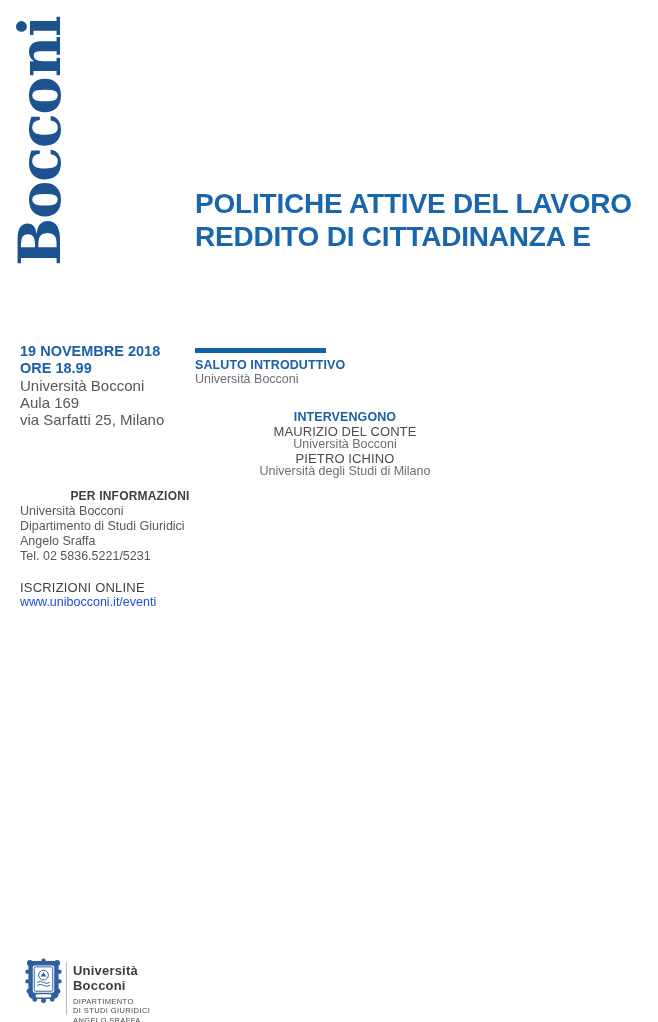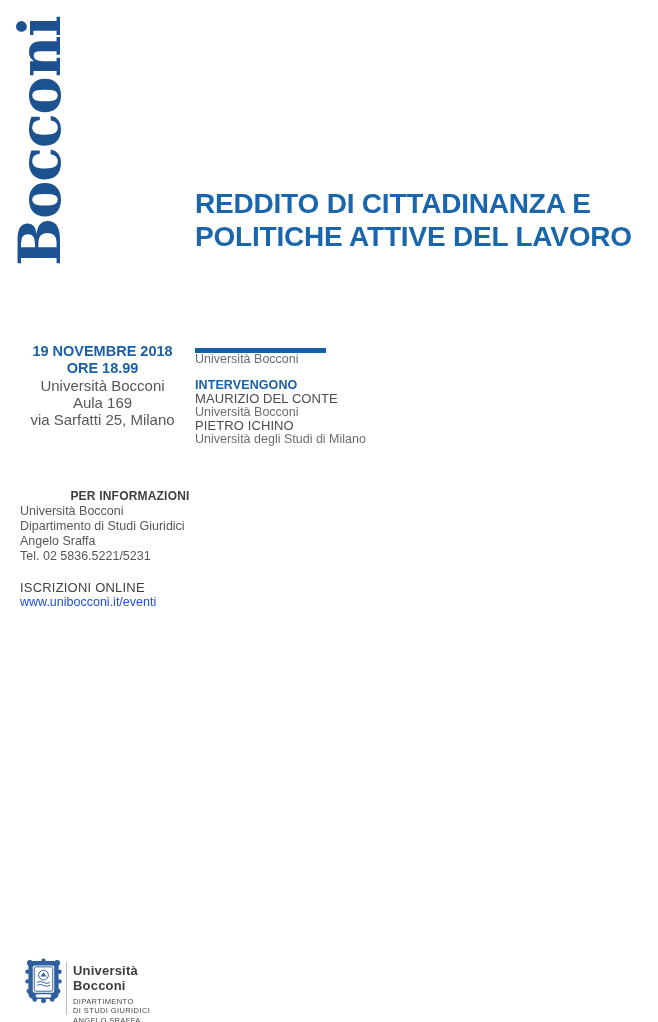--- a/index.html
+++ b/index.html
@@ -35,37 +35,37 @@
     left: 195px; top: 187px;
     width: 460px;
     color: #1a66ad;
     font-weight: bold;
     font-size: 28px;
     line-height: 33px;
     letter-spacing: -0.2px;
   }
 
   
-  .when-where { position: absolute; left: 20px; top: 343px; width: 165px; text-align: center; }
+  .when-where { position: absolute; left: 20px; top: 343px; width: 165px; }
   .when-where .date-line {
     color: #1a5fa8; font-weight: bold; font-size: 14.5px; line-height: 17px;
   }
   .when-where .venue-line {
     color: #56575b; font-size: 15px; line-height: 17px;
   }
 
   
   .program { position: absolute; left: 195px; top: 348px; width: 300px; }
   .program .accent-bar { width: 131px; height: 5px; background: #1460ab; }
   .program .section-heading {
     margin-top: 6px;
     color: #1a5fa8; font-weight: bold; font-size: 12.5px; line-height: 13.5px;
     letter-spacing: 0.1px;
   }
-  .program .section + .section { margin-top: 12px; }
+  .program .section + .section { margin-top: 25px; text-align: center; }
   .speaker-name { color: #4b4c50; font-size: 13px; line-height: 13.5px; letter-spacing: 0.1px; }
   .speaker-affiliation { color: #6c6d71; font-size: 12.5px; line-height: 13.5px; }
 
   
   .info { position: absolute; left: 20px; top: 489px; width: 220px; }
   .info .info-heading {
     color: #3e3f43; font-weight: bold; font-size: 12px; line-height: 15px; letter-spacing: 0.2px; text-align: center;
   }
   .info .info-line { color: #56575b; font-size: 12.5px; line-height: 15px; }
   .info .registration-heading {
@@ -91,36 +91,37 @@
   }
 </style>
 </head>
 <body>
 
 <div class="poster">
 
   <div class="wordmark">Bocconi</div>
 
   <div class="title">
+    <div>POLITICHE ATTIVE DEL LAVORO</div>
     <div>REDDITO DI CITTADINANZA E</div>
-    <div>POLITICHE ATTIVE DEL LAVORO</div>
   </div>
 
   <div class="when-where">
     <div class="date-line">19 NOVEMBRE 2018</div>
     <div class="date-line">ORE 18.99</div>
     <div class="venue-line">Università Bocconi</div>
     <div class="venue-line">Aula 169</div>
     <div class="venue-line">via Sarfatti 25, Milano</div>
   </div>
 
   <div class="program">
     <div class="accent-bar"></div>
 
     <div class="section">
+      <div class="section-heading">SALUTO INTRODUTTIVO</div>
       <div class="speaker-affiliation">Università Bocconi</div>
     </div>
 
     <div class="section">
       <div class="section-heading">INTERVENGONO</div>
       <div class="speaker-name">MAURIZIO DEL CONTE</div>
       <div class="speaker-affiliation">Università Bocconi</div>
       <div class="speaker-name">PIETRO ICHINO</div>
       <div class="speaker-affiliation">Università degli Studi di Milano</div>
     </div>

